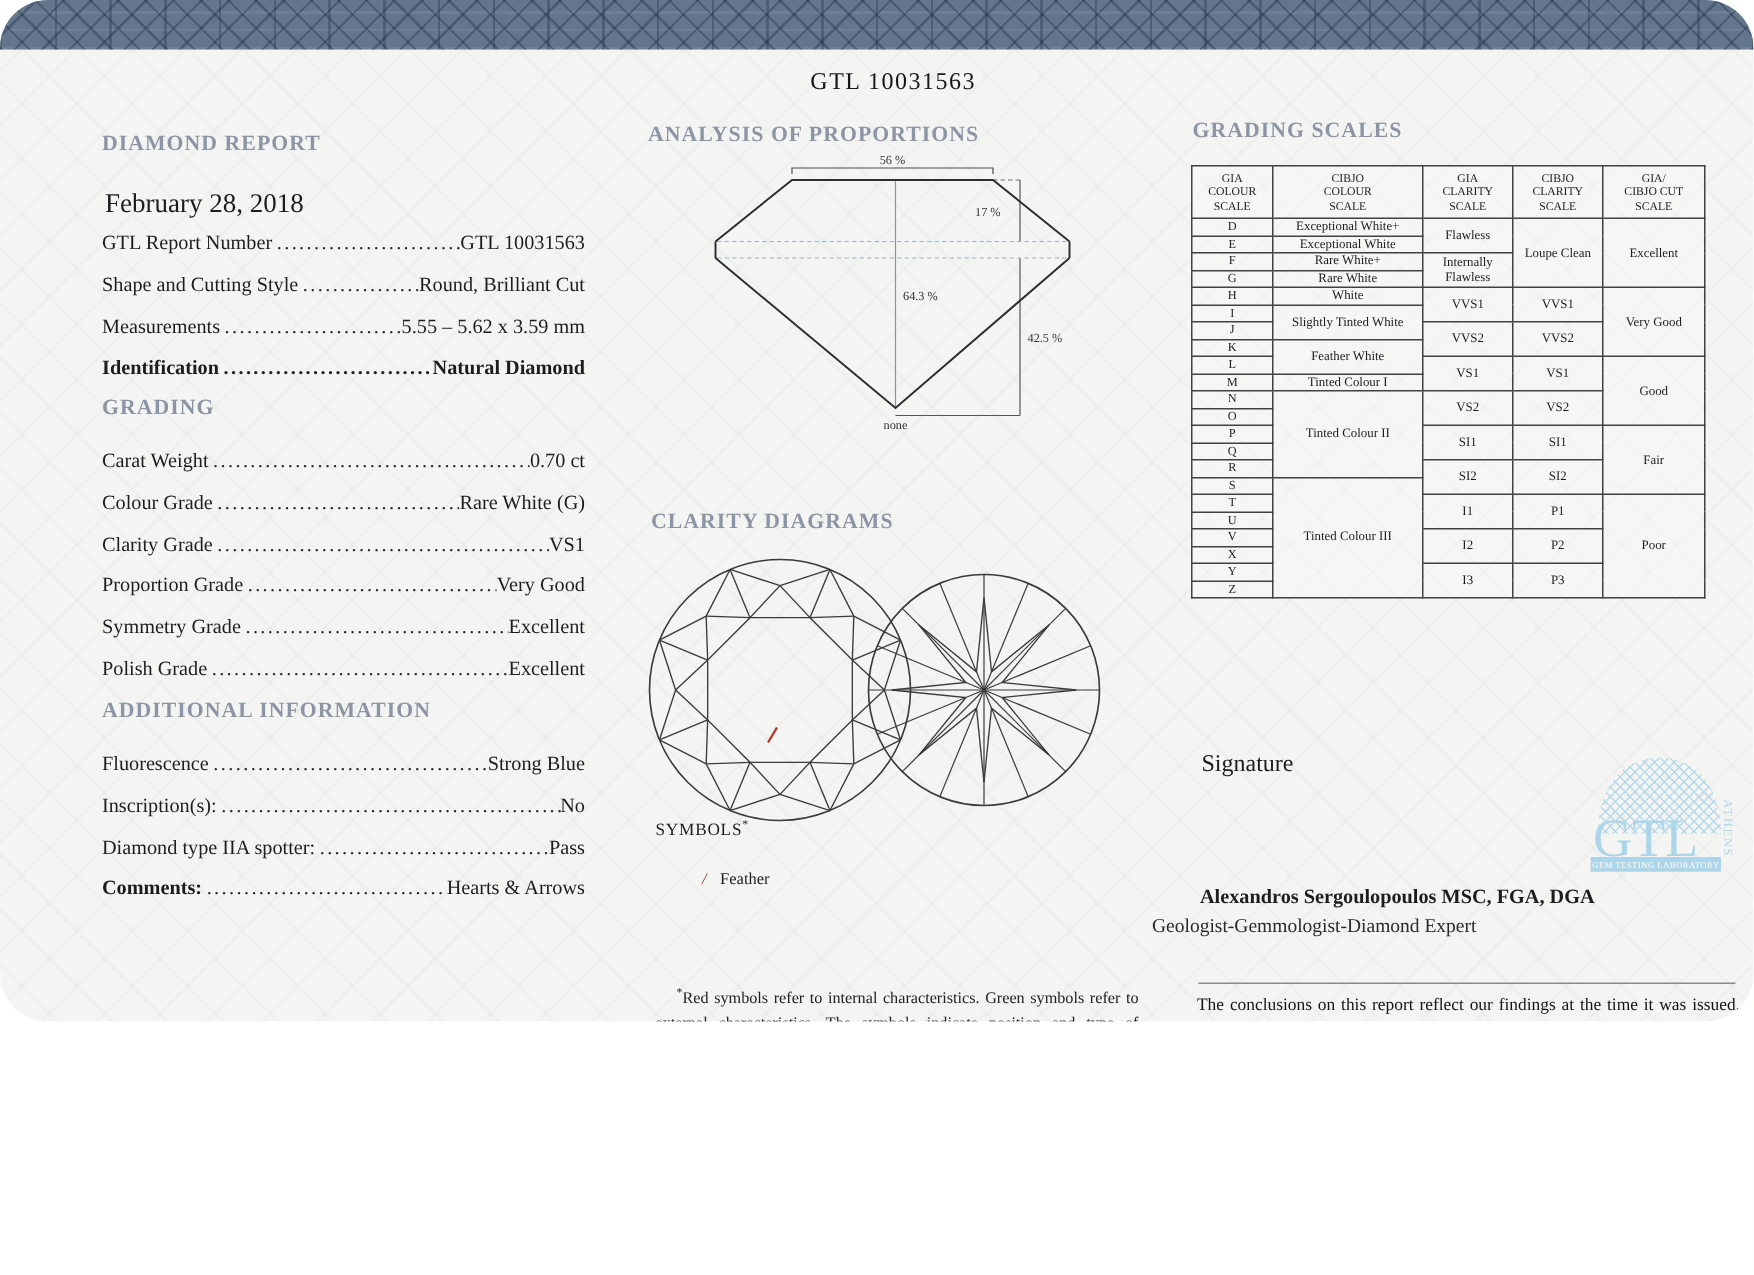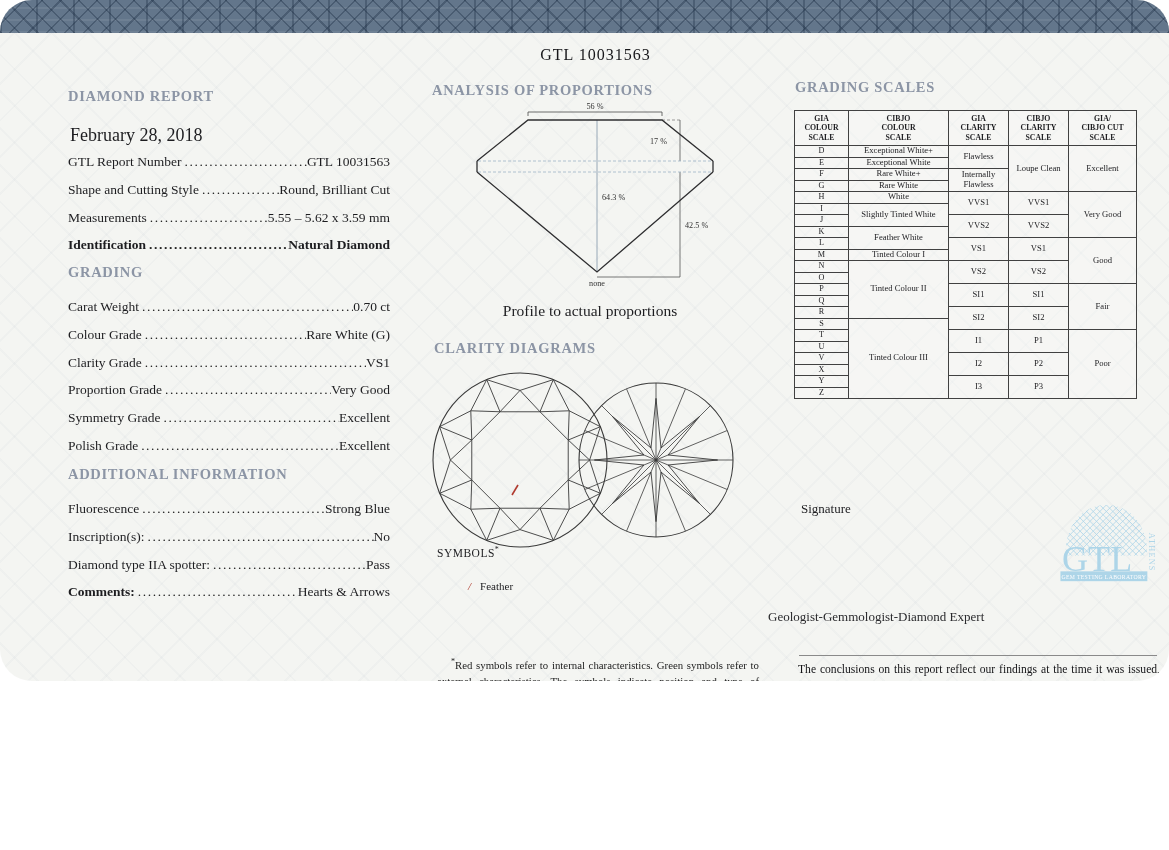--- a/index.html
+++ b/index.html
@@ -31,24 +31,24 @@
   .qr-cap{font-size:17px;white-space:nowrap}
   .girdle{width:72px;font-size:10px;line-height:13.5px;color:#2a2a2d}
   .caption{font-size:15.5px;text-align:center}
   .symbols-title{font-size:11.5px;letter-spacing:0.5px}
   .symbols-title sup,.footnote sup{font-size:8px;vertical-align:super}
   .symbol-row{font-size:11px}
   .symbol-row .sym-glyph{color:#b03a2e;margin-right:9px;font-style:italic}
   .footnote{font-size:10.8px;text-align:justify;line-height:1.52;text-indent:14px;color:#222}
   table{border-collapse:collapse;table-layout:fixed;width:342px;border:1.5px solid #414141;background:rgba(250,250,248,0.35)}
   th,td{border:1px solid #414141;text-align:center;vertical-align:middle;padding:0}
-  th{font-size:7.8px;font-weight:bold;line-height:1.2;white-space:pre-line;height:35px}
+  th{font-size:7.8px;font-weight:normal;line-height:1.2;white-space:pre-line;height:35px}
   td.ltr{font-size:8.2px;height:11.5px;line-height:1}
   td.span{font-size:8.6px;line-height:1.15}
-  .signature-label{font-size:13px}
+  .signature-label{font-size:16px}
   .expert-name{font-size:13.5px;font-weight:bold;white-space:nowrap}
   .expert-title{font-size:13px;color:#2a2a2d}
   .divider{border-top:1px solid #8a8a8a;height:0}
   .disclaimer p{font-size:11.6px;text-align:justify;line-height:1.48;color:#141417}
   svg text{font-family:"Liberation Serif",serif}
   .wm{opacity:0.9}
 </style>
 </head>
 <body>
 
@@ -442,21 +442,20 @@
     <line x1="273" y1="61" x2="273" y2="72" stroke="#2e2e30" stroke-width="1.3"></line>
     <path d="M37,72 L157,172 L273,72" fill="none" stroke="#2e2e30" stroke-width="1.3"></path>
     <text x="155" y="9" text-anchor="middle" font-size="8.2" fill="#333">56 %</text>
     <text x="210" y="44" font-size="8.2" fill="#333">17 %</text>
     <text x="162" y="100" font-size="8.2" fill="#333">64.3 %</text>
     <text x="245" y="128" font-size="8.2" fill="#333">42.5 %</text>
     <text x="157" y="186" text-anchor="middle" font-size="8.2" fill="#333">none</text>
   </svg>
 
 
-  <div class="caption" style="left:445px;top:302px;width:290px">Profile to actual proportions</div>
 
   <h2 class="sec" style="left:434px;top:340px">CLARITY DIAGRAMS</h2>
   <svg id="clarity-svg" style="left:430px;top:369px" width="312" height="184" viewBox="0 0 312 184">
       <g>
         <circle cx="90" cy="91" r="87" fill="none" stroke="#3a3a3a" stroke-width="1.1"></circle>
         <polygon points="138.22651159708917,110.97607516945769 109.97607516945769,139.22651159708917 70.02392483054231,139.22651159708917 41.773488402910836,110.97607516945769 41.77348840291082,71.02392483054234 70.02392483054233,42.77348840291083 109.9760751694577,42.77348840291084 138.22651159708917,71.02392483054233" fill="none" stroke="#3a3a3a" stroke-width="0.9"></polygon>
         <line x1="159.60000000000002" y1="91" x2="138.22651159708917" y2="71.02392483054233" stroke="#3a3a3a" stroke-width="0.9"></line>
         <line x1="159.60000000000002" y1="91" x2="138.22651159708917" y2="110.97607516945769" stroke="#3a3a3a" stroke-width="0.9"></line>
         <line x1="159.60000000000002" y1="91" x2="170.37751932848195" y2="57.70654138423719" stroke="#3a3a3a" stroke-width="0.9"></line>
         <line x1="159.60000000000002" y1="91" x2="170.37751932848195" y2="124.2934586157628" stroke="#3a3a3a" stroke-width="0.9"></line>
@@ -719,20 +718,21 @@
         <line x1="132" y1="0" x2="208" y2="76"></line>
         <line x1="140" y1="76" x2="216" y2="0"></line>
         <line x1="140" y1="0" x2="216" y2="76"></line>
       </g>
       <text x="4" y="86" font-size="44" fill="#a6d2e8">GTL</text>
       <text transform="translate(110,40) rotate(90)" font-size="10" fill="#a6d2e8" letter-spacing="1.5">ATHENS</text>
       <rect x="2" y="87" width="106" height="12" fill="#a6d2e8"></rect>
       <text x="55" y="96" text-anchor="middle" font-size="7" fill="#ffffff" letter-spacing="0.4">GEM TESTING LABORATORY</text>
     </svg>
 
+  <div class="expert-name" style="left:800px;top:590px">Alexandros Sergoulopoulos MSC, FGA, DGA</div>
   <div class="expert-title" style="left:768px;top:609px">Geologist-Gemmologist-Diamond Expert</div>
 
   <div class="divider" style="left:799px;top:655px;width:358px"></div>
   <div class="disclaimer" style="left:798px;top:661px;width:362px">
     <p>The conclusions on this report reflect our findings at the time it was issued, using our skilled personnel, techniques and equipment. A gemstone can be modified and/or enhanced at any time. Therefore, GTL Athens can reconfirm at any time that the stone is in accordance with the gemstone report.</p>
   </div>
 
 </div>
 
 </body></html>

